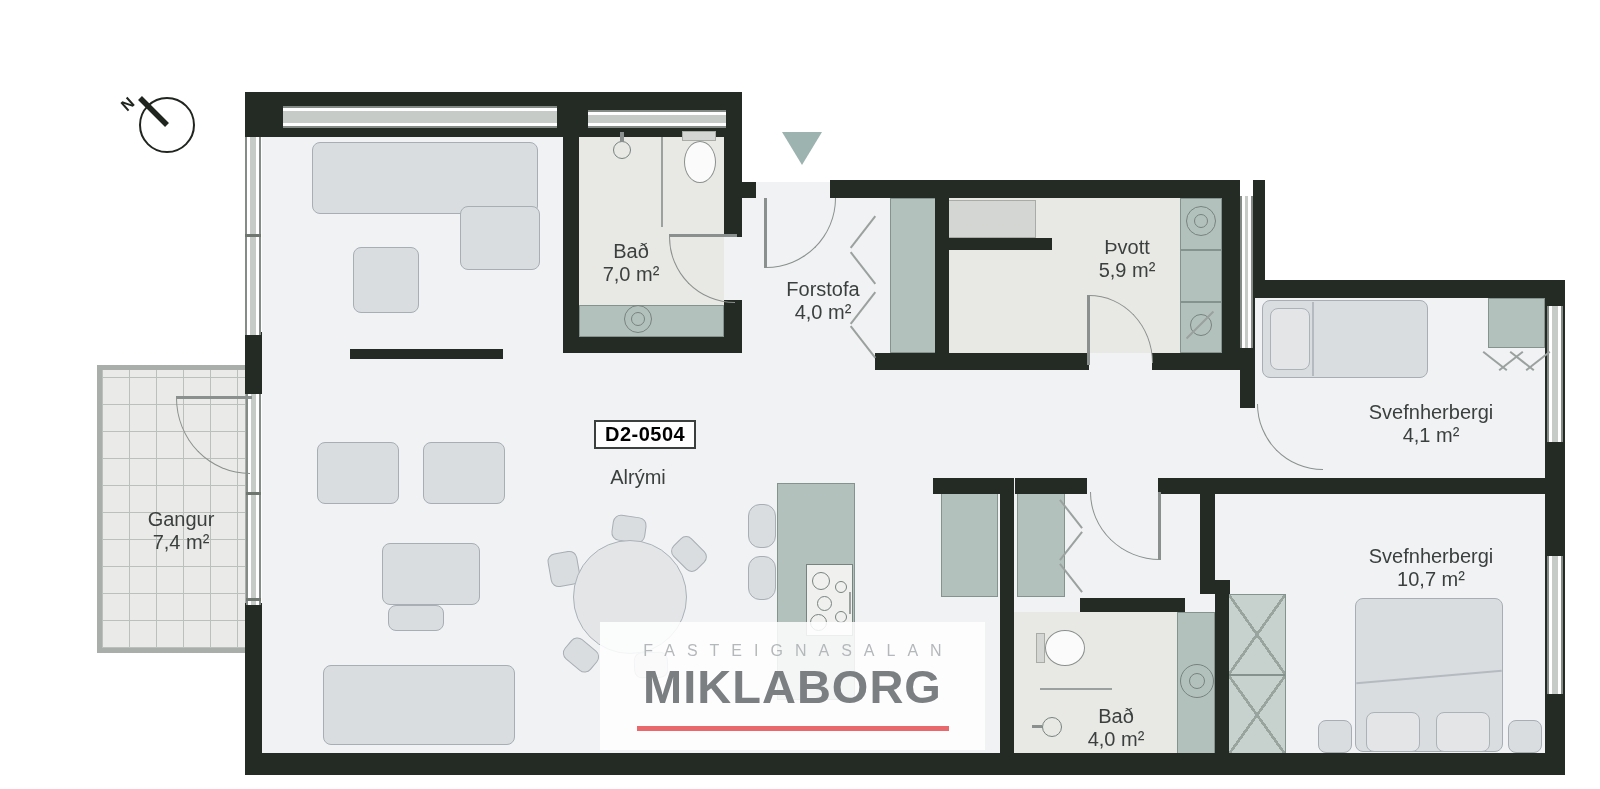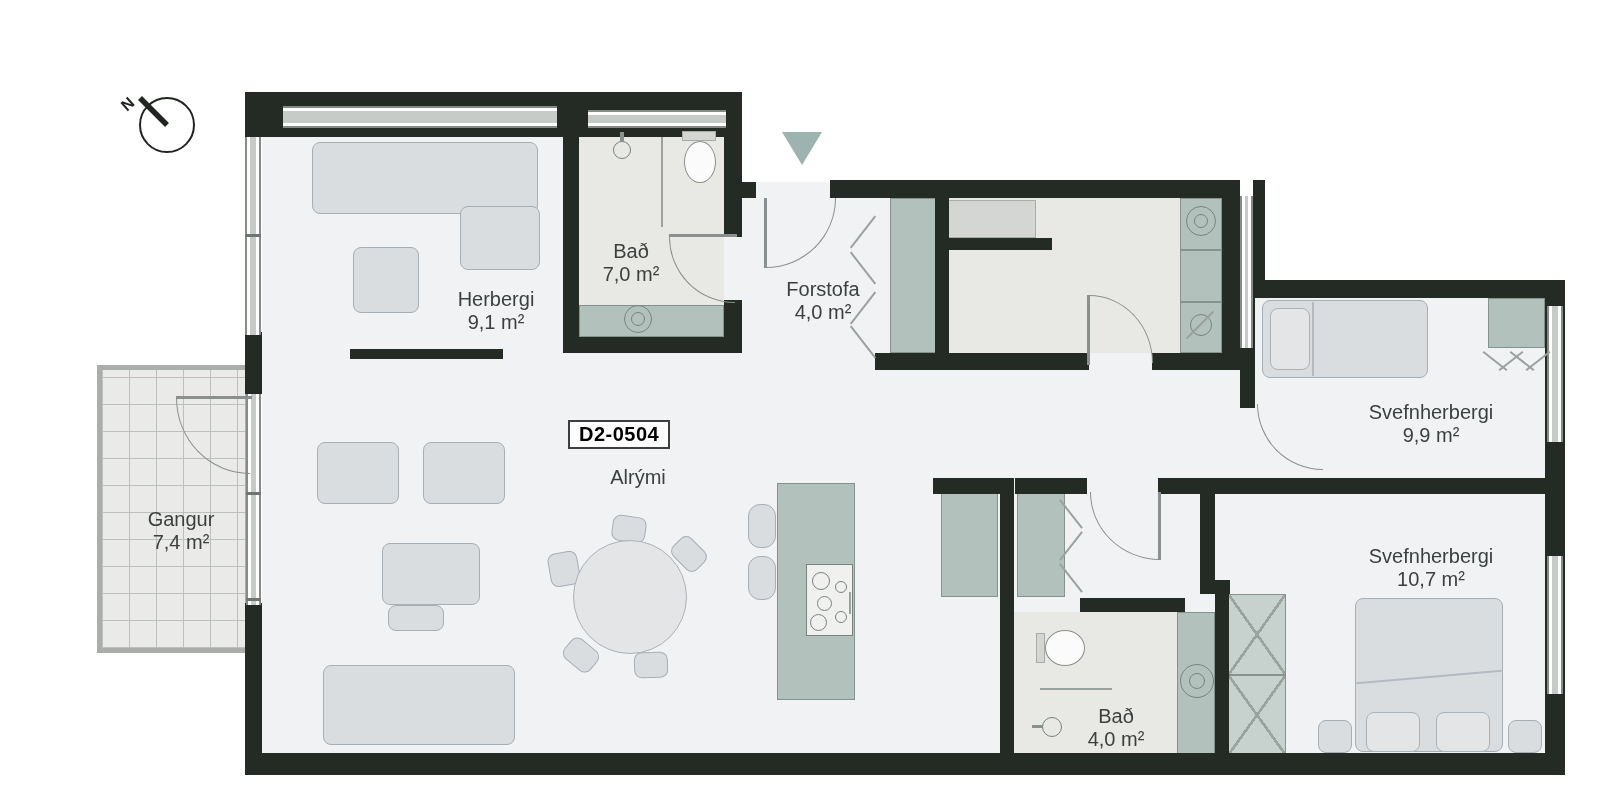--- a/index.html
+++ b/index.html
@@ -172,54 +172,59 @@
       <div class="abs line" style="left: 862px; top: 322px; width: 2px; height: 40px; transform: rotate(-38deg); background: rgb(154, 161, 158);"></div>
       <div class="abs line" style="left: 1070px; top: 496px; width: 2px; height: 36px; transform: rotate(-38deg); background: rgb(154, 161, 158);"></div>
       <div class="abs line" style="left: 1070px; top: 528px; width: 2px; height: 36px; transform: rotate(38deg); background: rgb(154, 161, 158);"></div>
       <div class="abs line" style="left: 1070px; top: 560px; width: 2px; height: 36px; transform: rotate(-38deg); background: rgb(154, 161, 158);"></div>
       <div class="abs line" style="left: 1494px; top: 346px; width: 2px; height: 30px; transform: rotate(-52deg); background: rgb(154, 161, 158);"></div>
       <div class="abs line" style="left: 1510px; top: 346px; width: 2px; height: 30px; transform: rotate(52deg); background: rgb(154, 161, 158);"></div>
       <div class="abs line" style="left: 1521px; top: 346px; width: 2px; height: 30px; transform: rotate(-52deg); background: rgb(154, 161, 158);"></div>
       <div class="abs line" style="left: 1537px; top: 346px; width: 2px; height: 30px; transform: rotate(52deg); background: rgb(154, 161, 158);"></div>
     </div>
 
-
-  <div class="lbl" style="left:416px;top:288px;width:160px">
-    <div>Herbergi</div>
-    <div>9,1 m²</div>
-  </div>
+  <div class="logo" style="left:600px;top:622px;width:385px;height:128px">
+    <div class="logo-tag">FASTEIGNASALAN</div>
+    <div class="logo-brand">MIKLABORG</div>
+    <div class="logo-line"></div>
+  </div>
+
   <div class="lbl" style="left:551px;top:240px;width:160px">
     <div>Bað</div>
     <div>7,0 m²</div>
   </div>
   <div class="lbl" style="left:743px;top:278px;width:160px">
     <div>Forstofa</div>
     <div>4,0 m²</div>
   </div>
+  <div class="lbl" style="left:1047px;top:236px;width:160px">
+    <div>Þvott</div>
+    <div>5,9 m²</div>
+  </div>
   <div class="lbl" style="left:1351px;top:401px;width:160px">
     <div>Svefnherbergi</div>
-    <div>9,9 m²</div>
+    <div>4,1 m²</div>
   </div>
   <div class="lbl" style="left:1351px;top:545px;width:160px">
     <div>Svefnherbergi</div>
     <div>10,7 m²</div>
   </div>
   <div class="lbl" style="left:1036px;top:705px;width:160px">
     <div>Bað</div>
     <div>4,0 m²</div>
   </div>
   <div class="lbl" style="left:101px;top:508px;width:160px">
     <div>Gangur</div>
     <div>7,4 m²</div>
   </div>
   <div class="lbl" style="left:558px;top:466px;width:160px">
     <div>Alrými</div>
   </div>
 
-  <div class="unitbox" style="left:568px;top:420px">D2-0504</div>
+  <div class="unitbox" style="left:594px;top:420px">D2-0504</div>
 
   <div class="tri" style="left:782px;top:132px"></div>
 
   <svg class="abs" style="left:115px;top:78px" width="90" height="90" viewBox="0 0 90 90">
     <circle cx="52" cy="47" r="27" fill="none" stroke="#20261f" stroke-width="2"></circle>
     <line x1="25" y1="20" x2="52" y2="47" stroke="#20261f" stroke-width="5.5"></line>
     <text transform="translate(12,34) rotate(-42)" font-size="16" font-weight="bold" fill="#20261f">N</text>
   </svg>
 
 </div>

